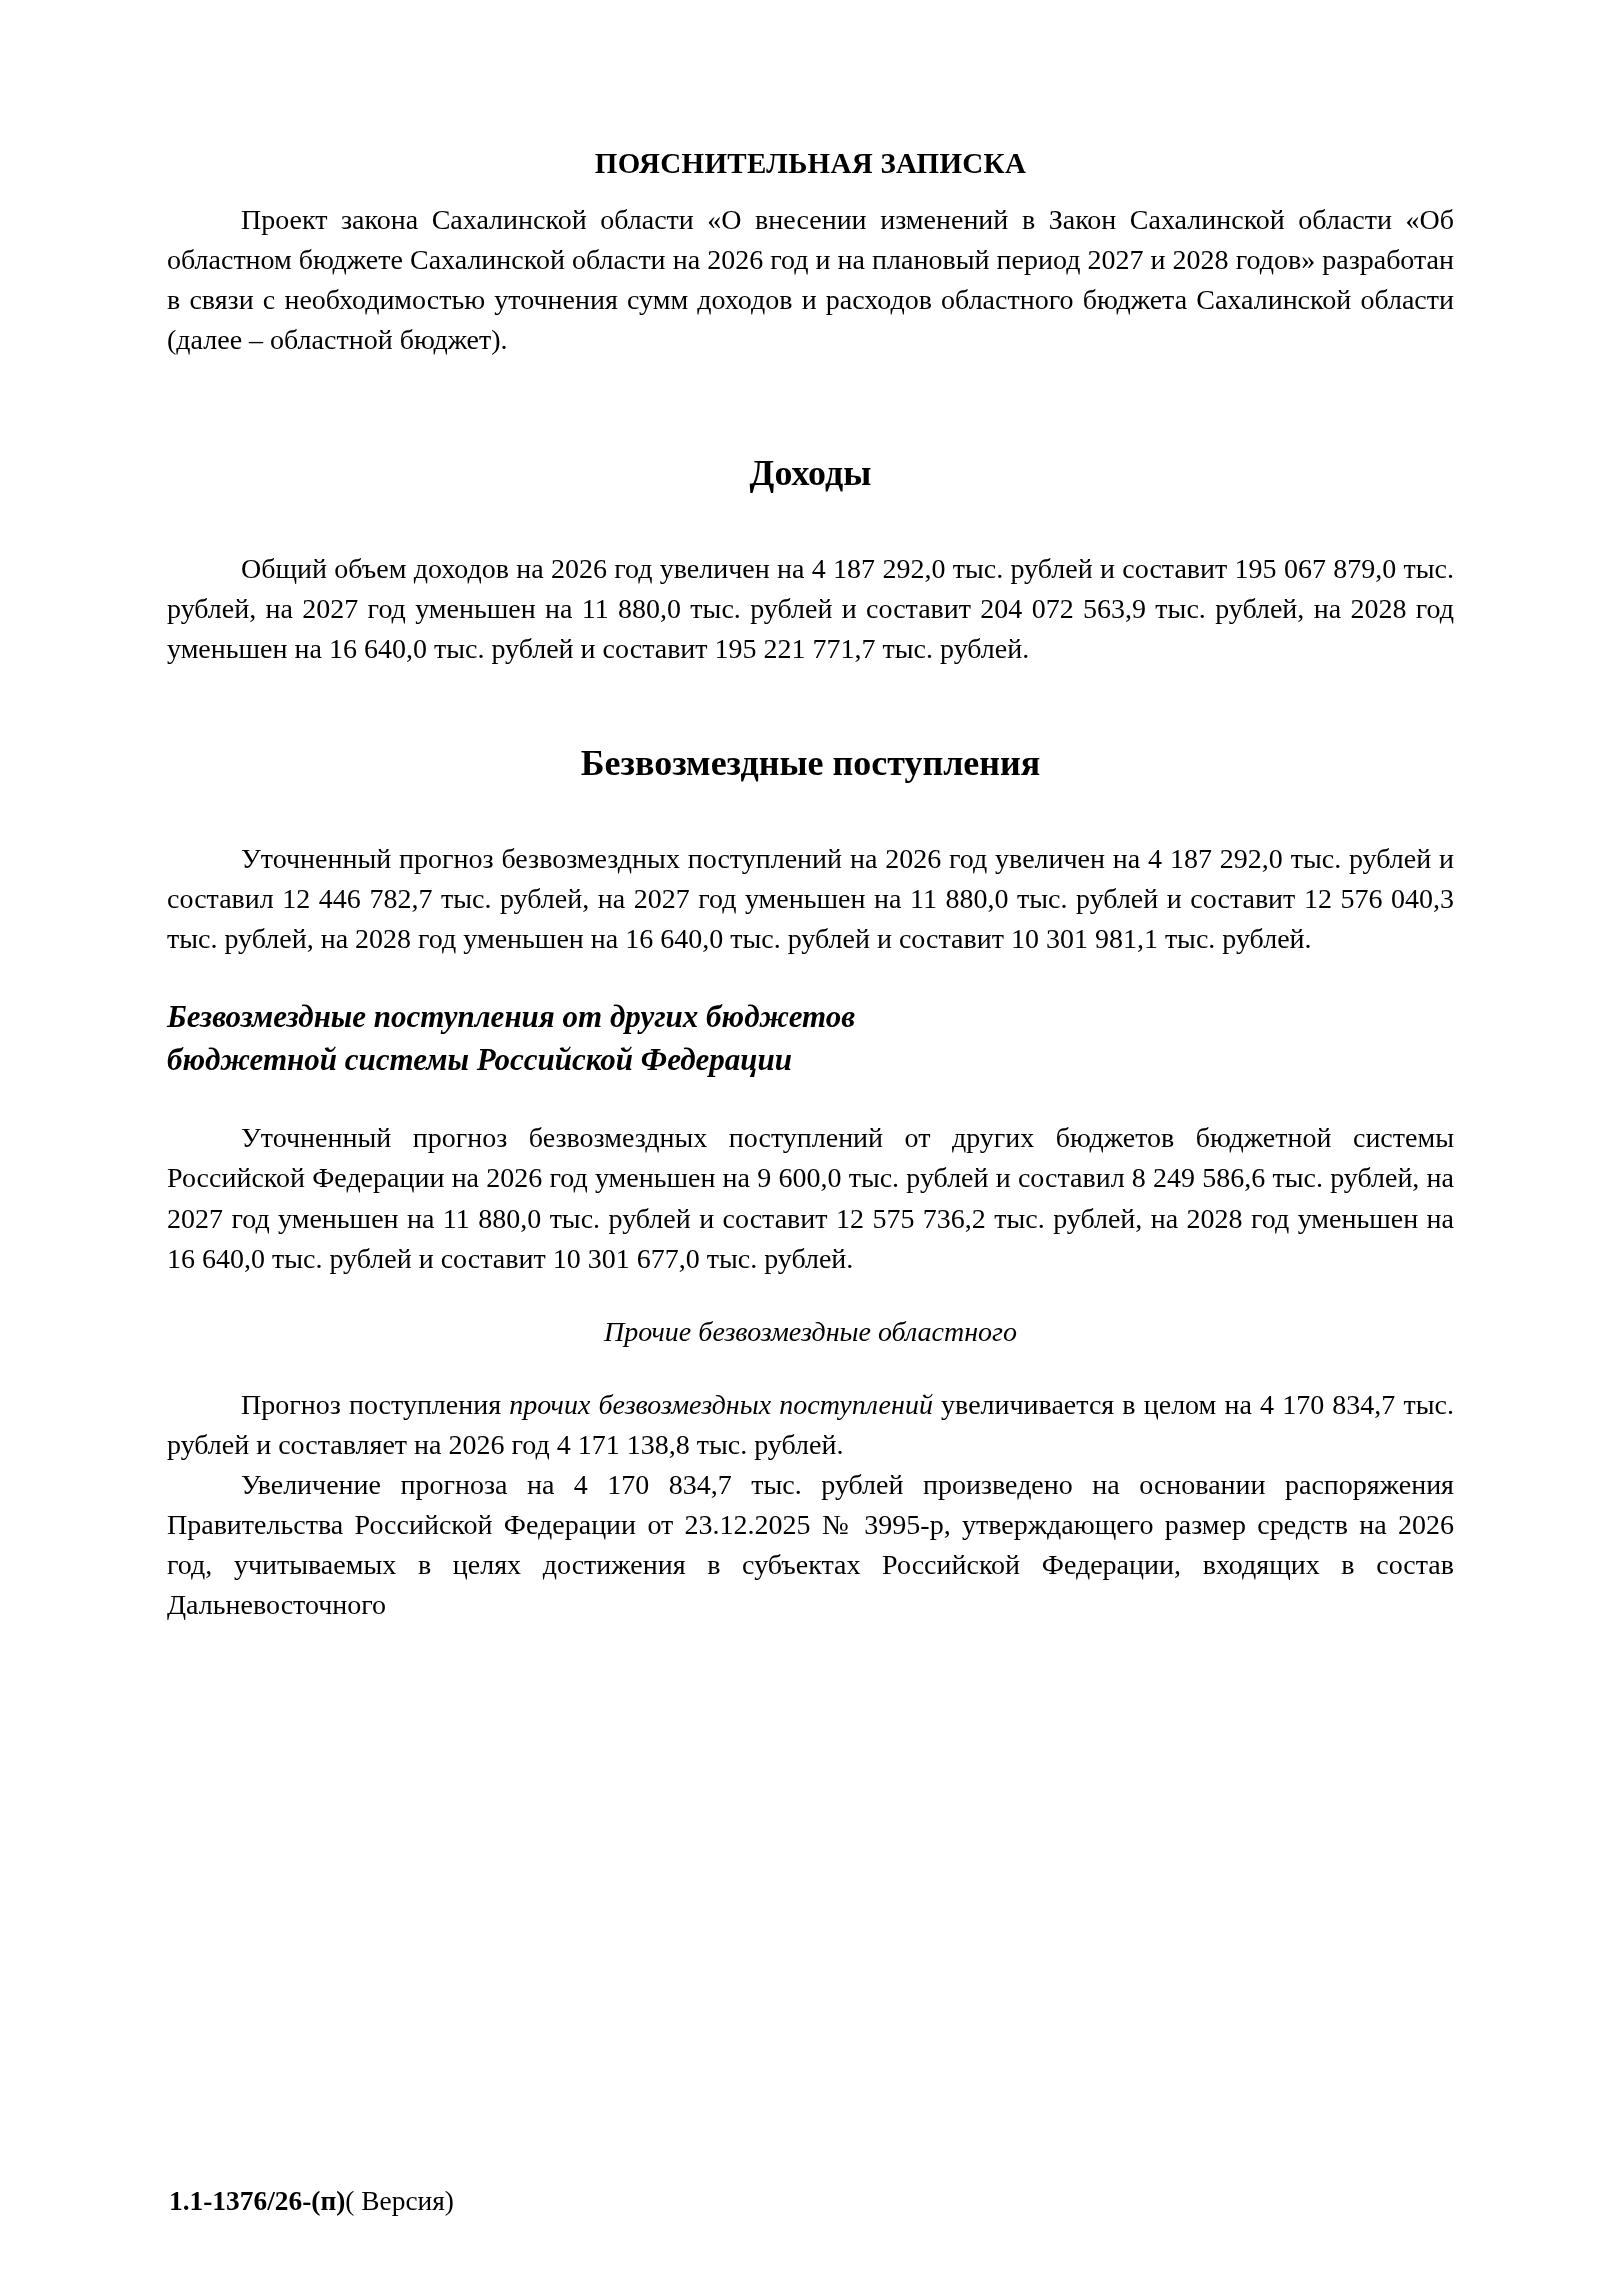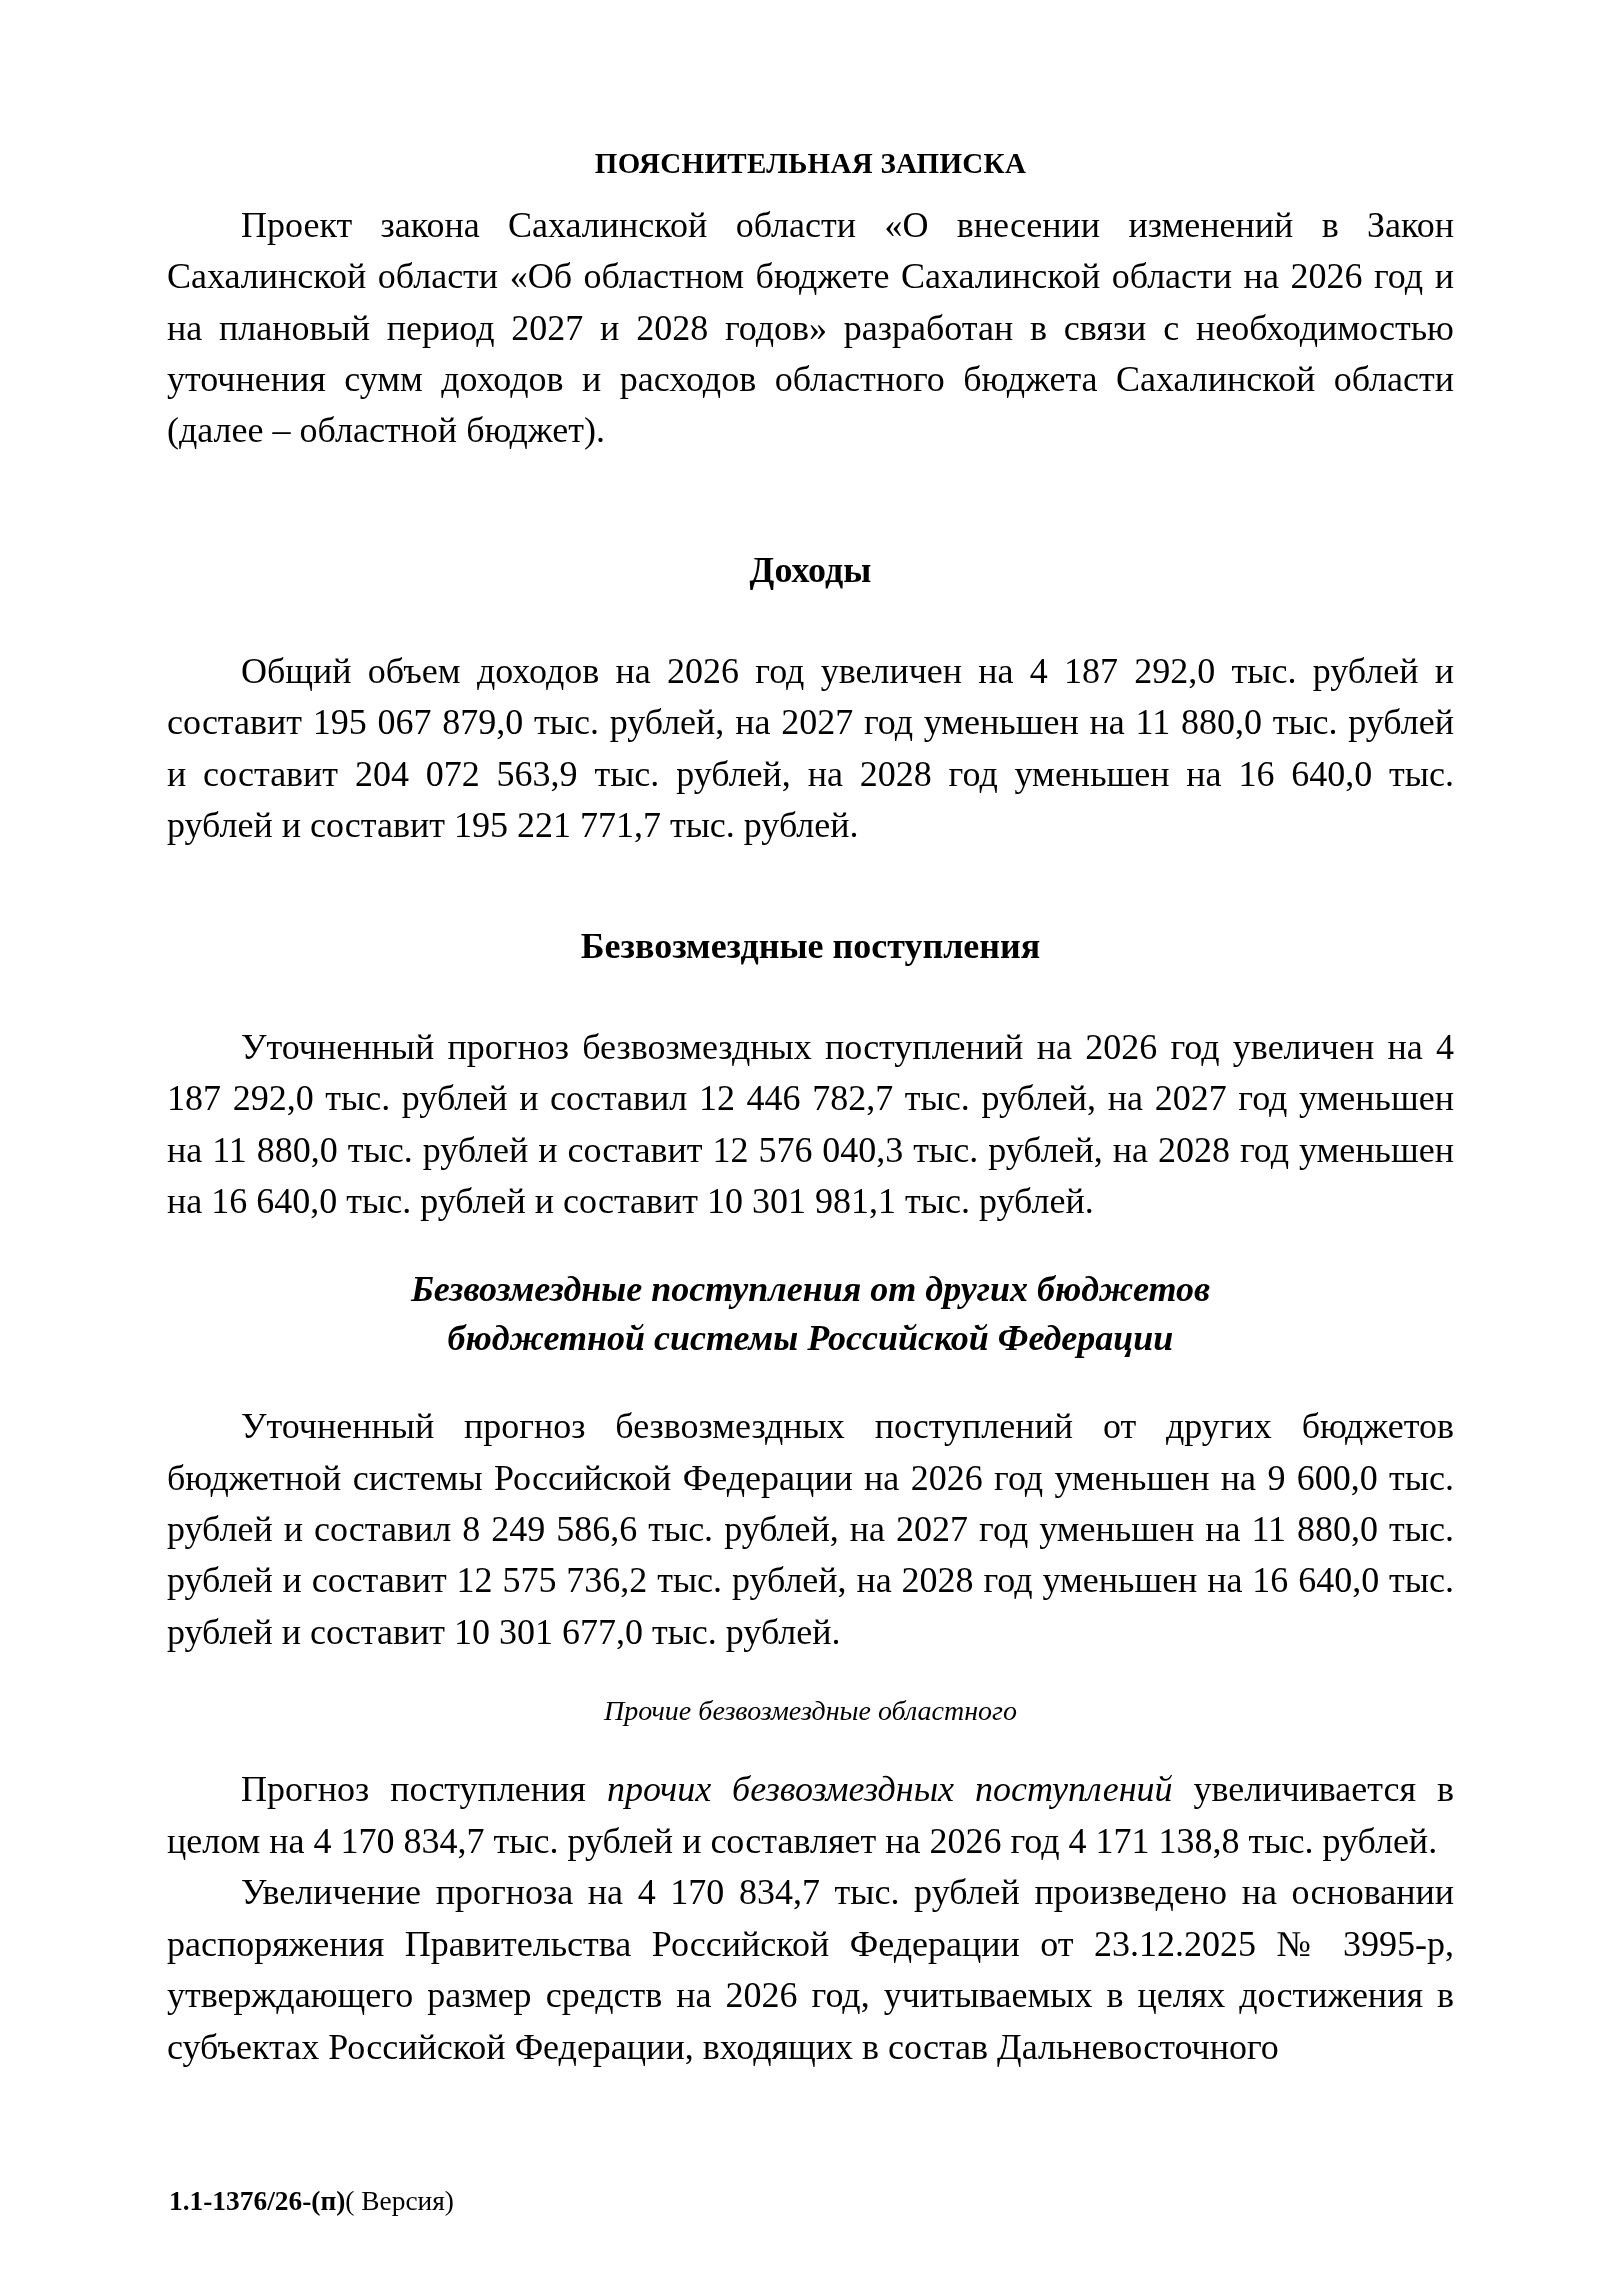--- a/index.html
+++ b/index.html
@@ -32,38 +32,37 @@
     font-weight: bold;
     font-size: 29px;
     line-height: 1.38;
     margin: 0 0 61px 0;
     padding: 0 21.6px;
   }
   .doc-subtitle .ln {
     display: block;
   }
   p.body-par {
-    font-size: 36px;
+    font-size: 28px;
     line-height: 1.43;
     text-align: justify;
     text-indent: 74px;
     margin: 0 0 0 0;
     hyphens: none;
   }
   .section-head {
     text-align: center;
     font-weight: bold;
     font-size: 36px;
     margin: 0;
   }
   .sub-head-italic {
-    text-align: center;
     font-style: italic;
     font-weight: bold;
-    font-size: 36px;
+    font-size: 31px;
     line-height: 1.38;
     margin: 0;
   }
   .sub-head-italic .ln { display: block; }
   .sub-head-italic2 {
     text-align: center;
     font-style: italic;
     font-size: 28px;
     margin: 0;
   }

